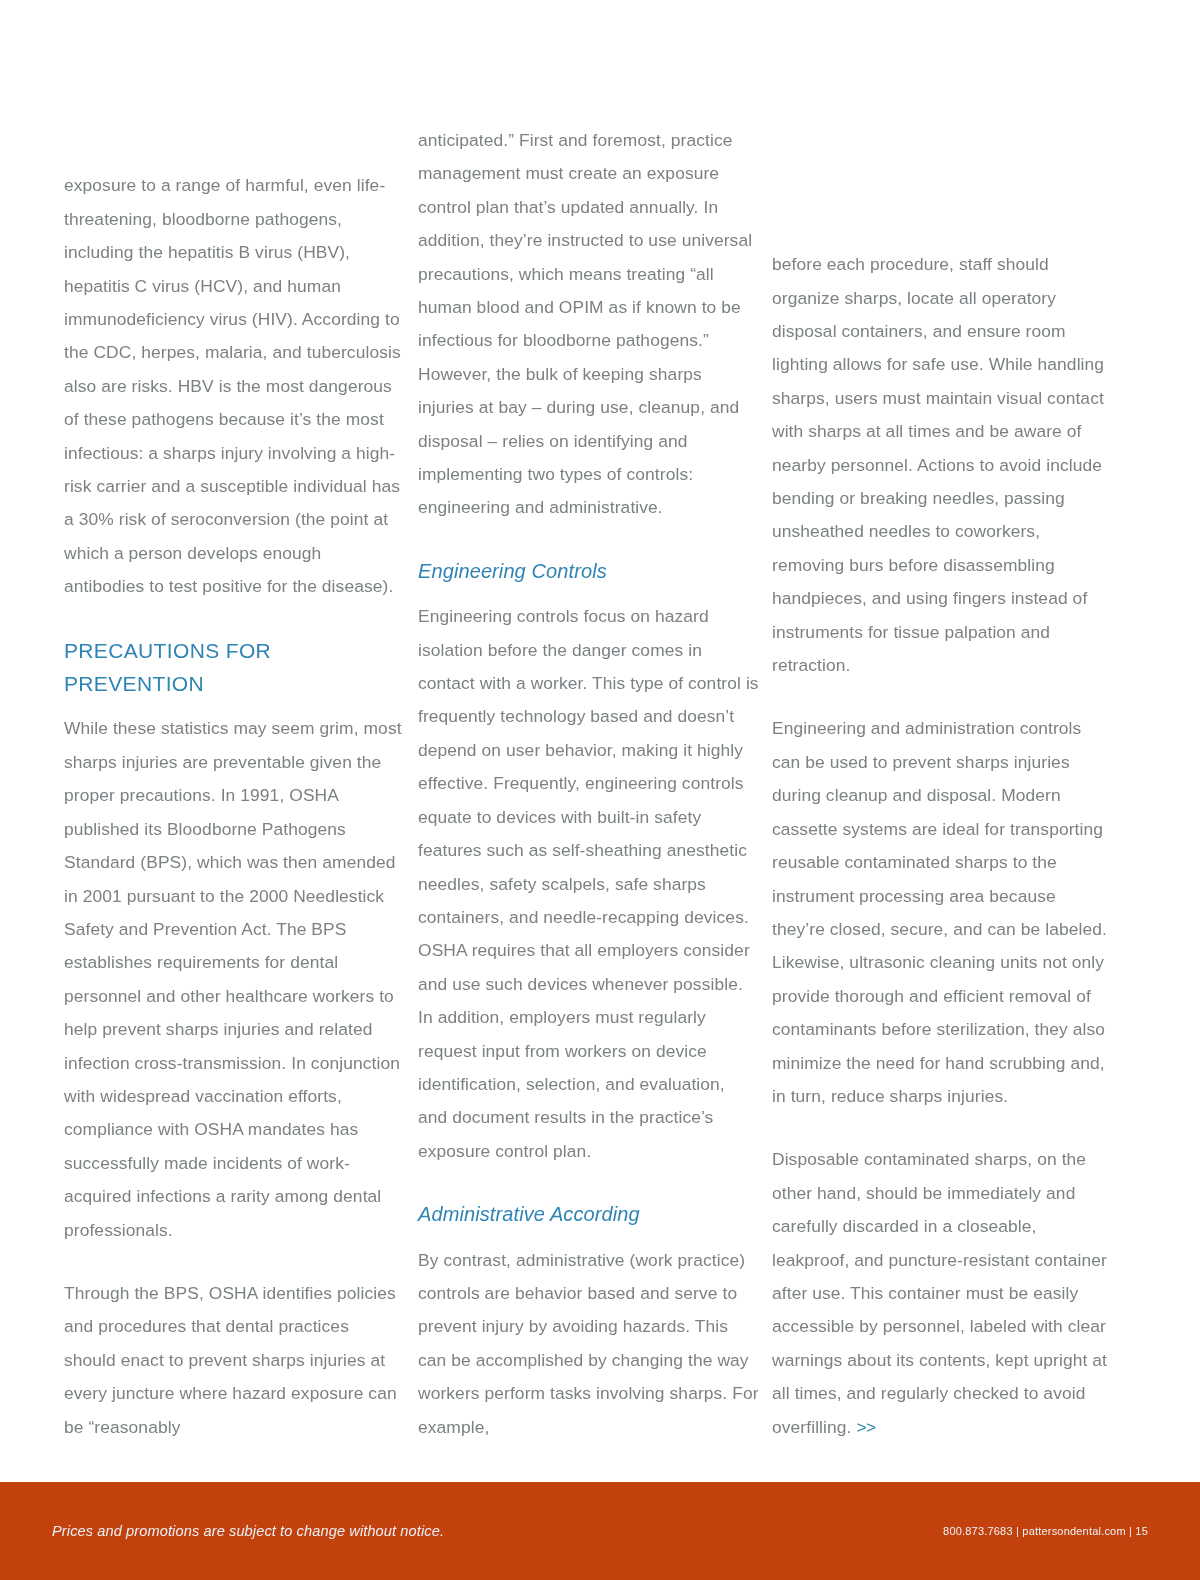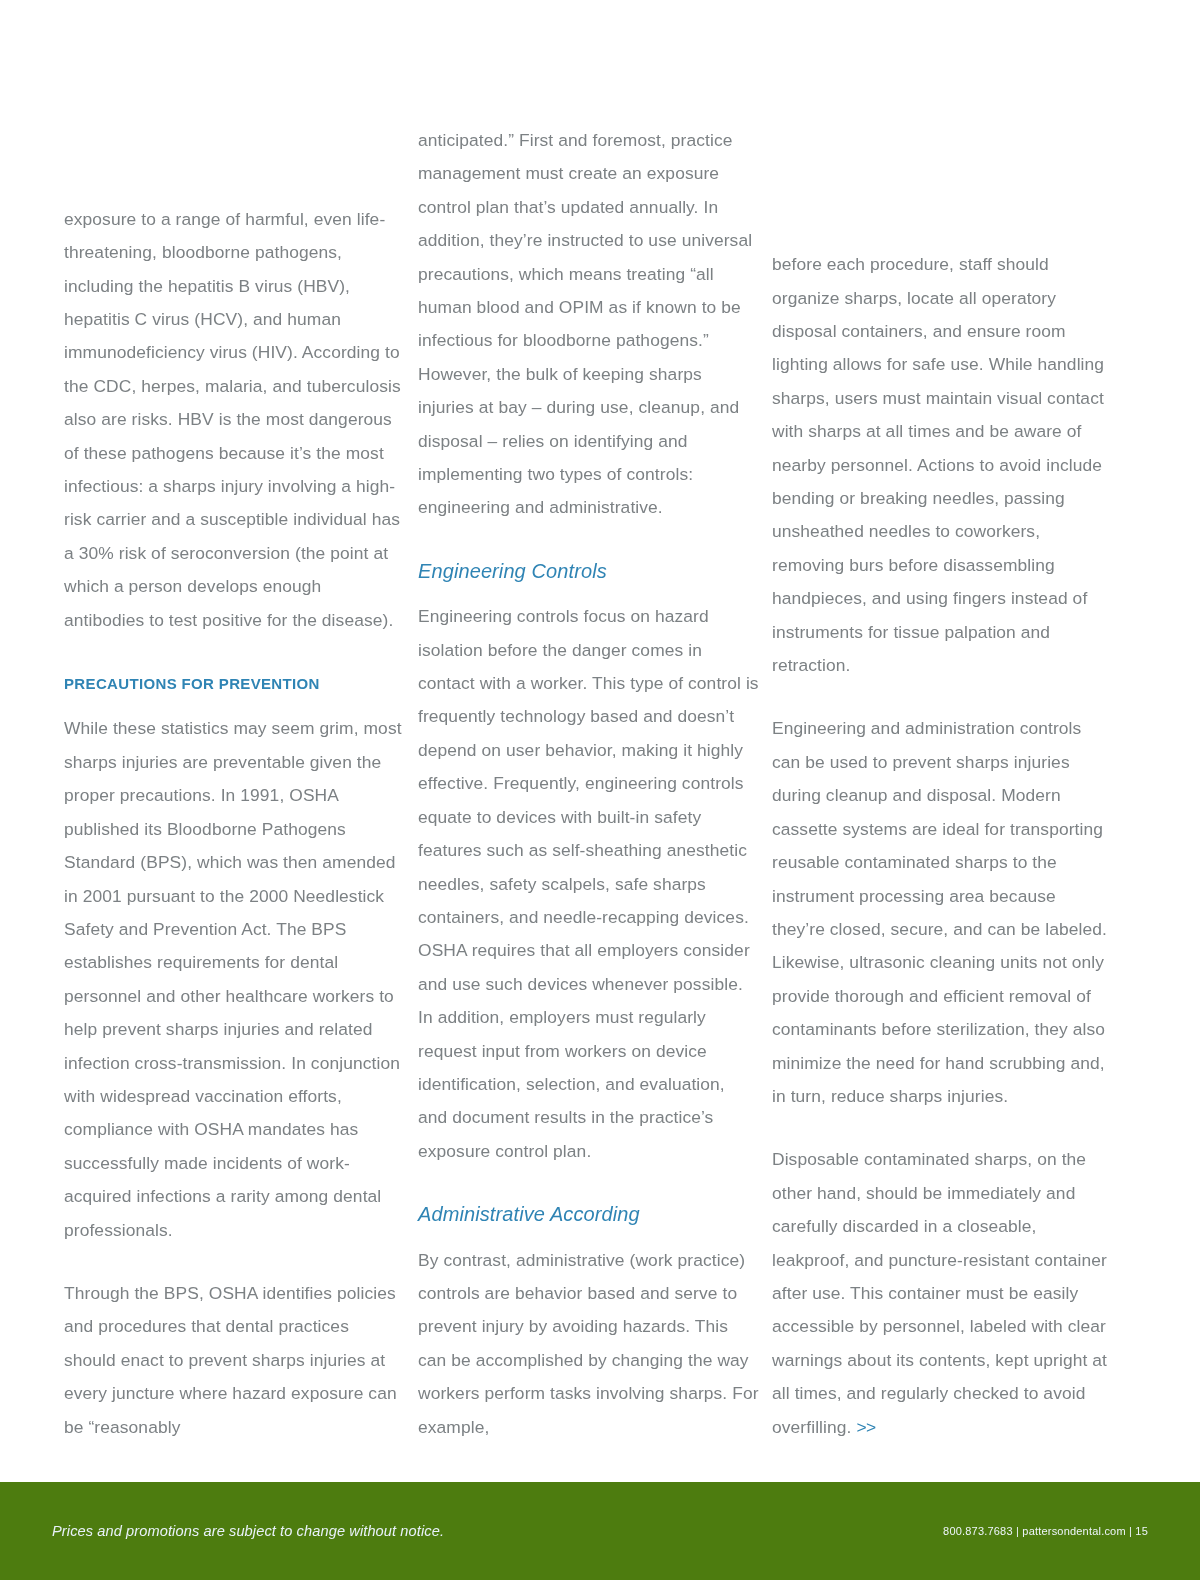--- a/index.html
+++ b/index.html
@@ -49,25 +49,25 @@
   }
   .body-par.tight {
     margin-bottom: 0;
   }
   .body-par.after-head {
     margin-top: 12px;
   }
 
   .section-head {
     margin: 3px 0 1px 0;
-    font-size: 15px;
+    font-size: 21px;
     line-height: 33.4px;
     color: #2f84b4;
     letter-spacing: 0.35px;
-    font-weight: 700;
+    font-weight: 400;
     text-transform: none;
   }
 
   .sub-head {
     margin: 0 0 1px 0;
     font-size: 20px;
     line-height: 33.4px;
     color: #2f84b4;
     font-style: italic;
     font-weight: 400;
@@ -79,21 +79,21 @@
     font-weight: 400;
     letter-spacing: -0.5px;
   }
 
   .footer-bar {
     position: absolute;
     left: 0;
     right: 0;
     bottom: 0;
     height: 98px;
-    background: #4d7c0f;
+    background: #c2410c;
     display: flex;
     align-items: center;
     justify-content: space-between;
     padding: 0 52px;
     box-sizing: border-box;
   }
   .footer-left {
     color: #e9f2fa;
     font-size: 14.6px;
     font-style: italic;

